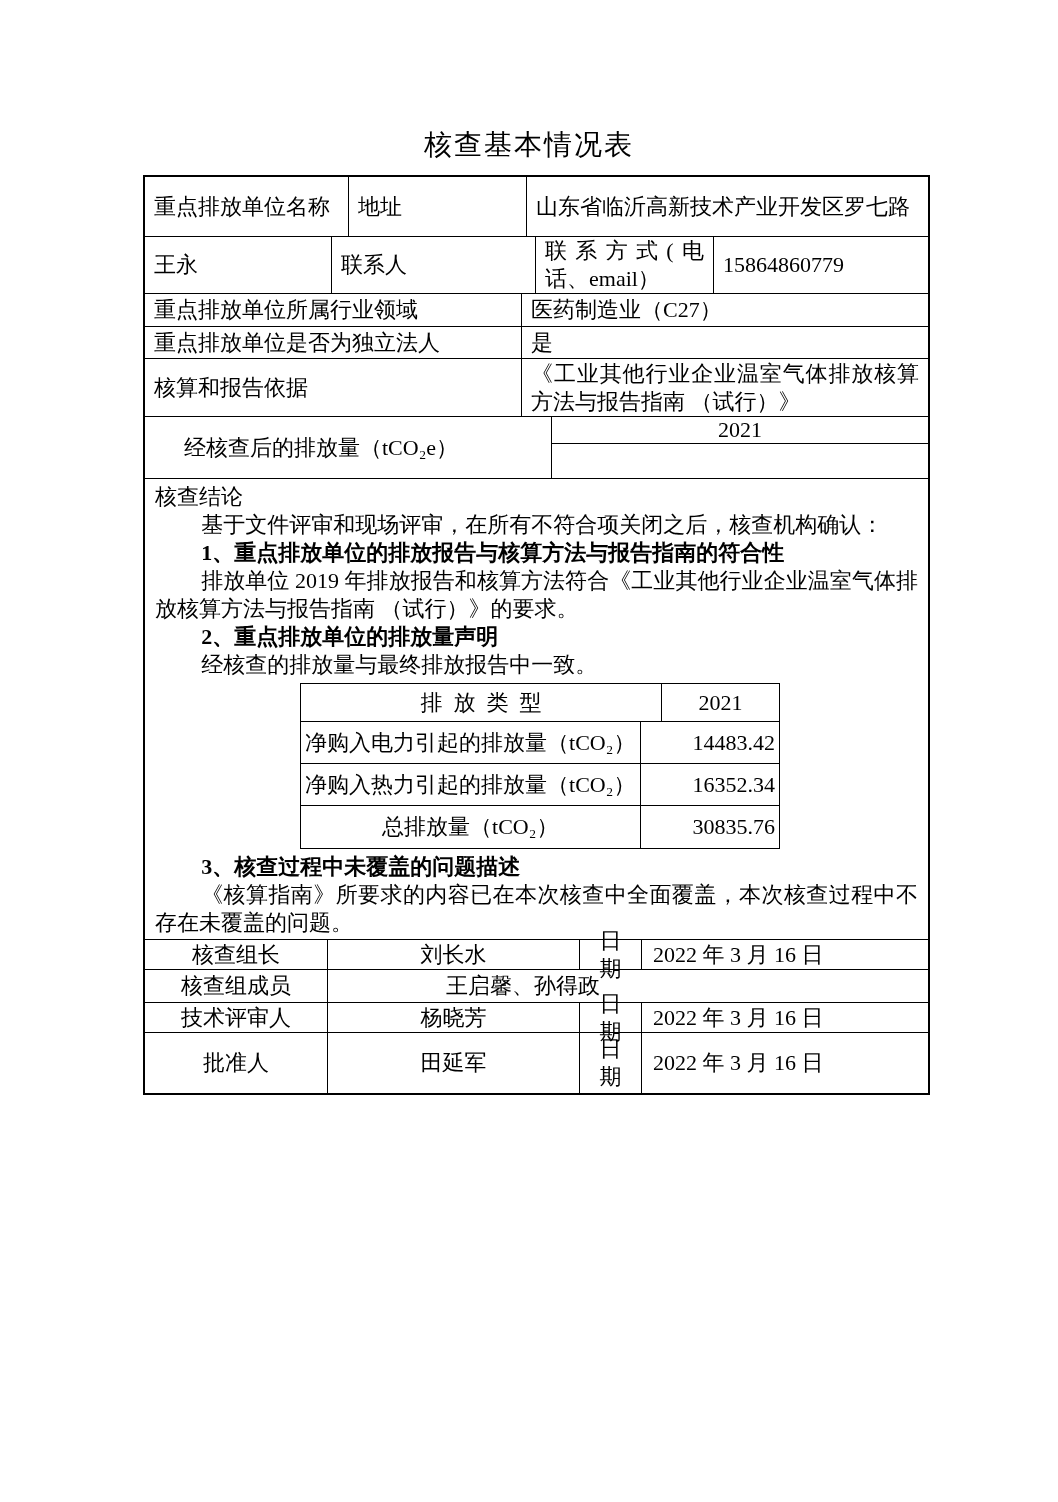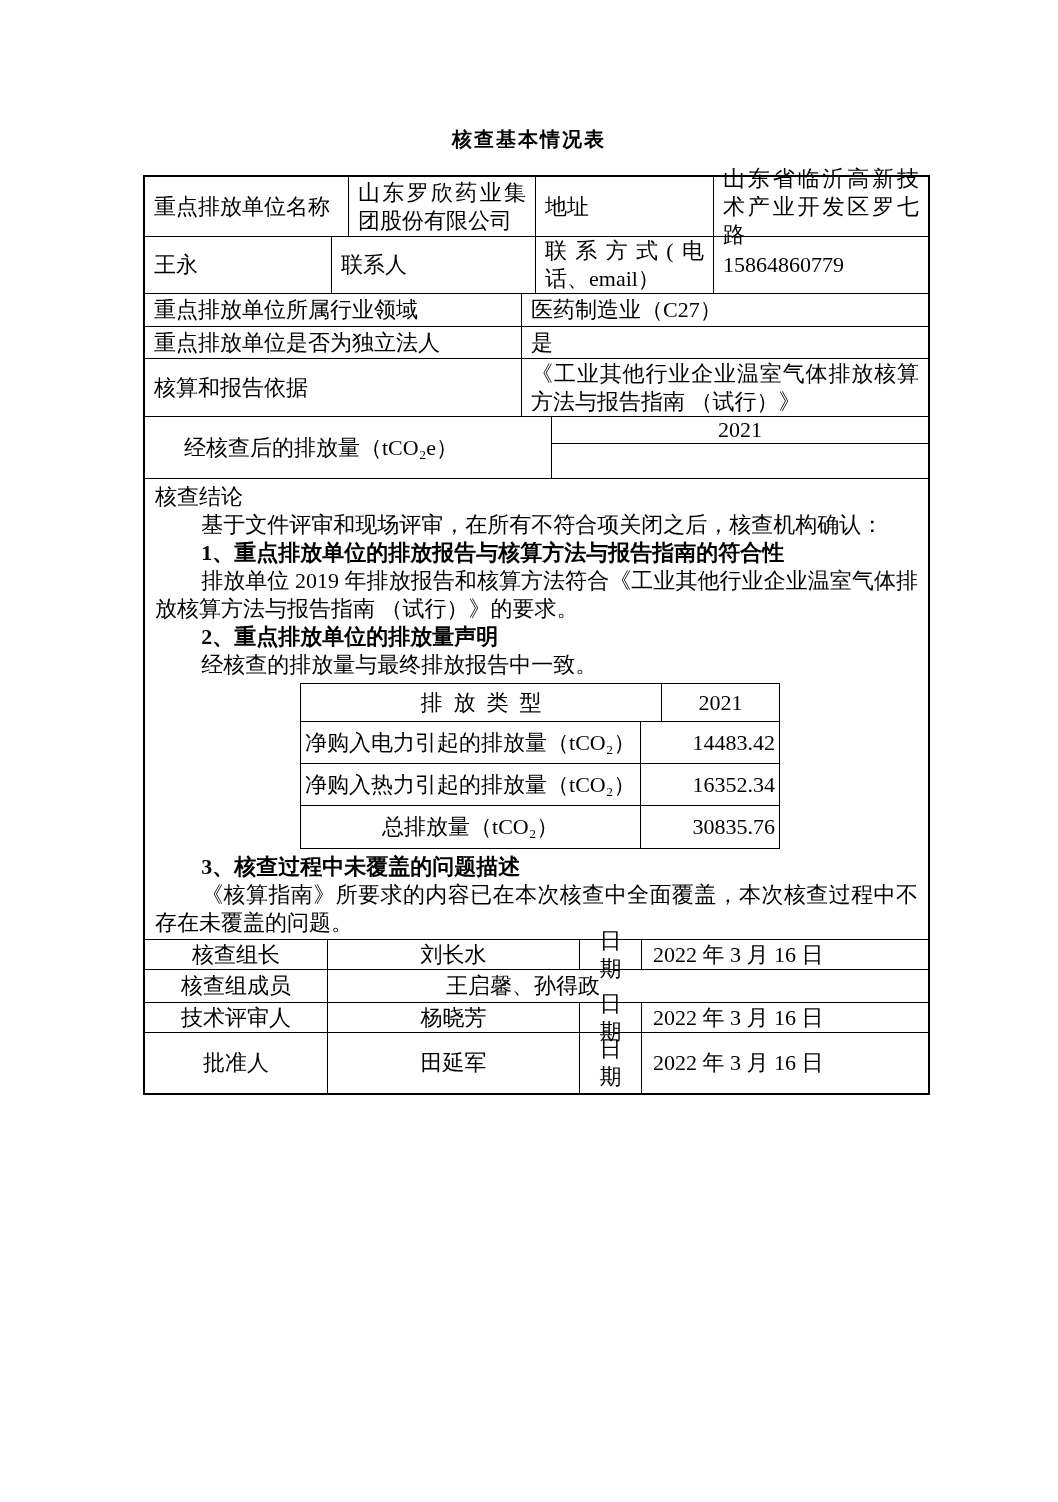--- a/index.html
+++ b/index.html
@@ -12,22 +12,22 @@
     color: #000;
     font-family: "Liberation Serif", "DejaVu Serif", serif;
     overflow: hidden;
   }
   .doc-title {
     position: absolute;
     top: 126px;
     left: 0;
     width: 100%;
     text-align: center;
-    font-size: 20px;
-    font-weight: bold;
+    font-size: 28px;
+    font-weight: normal;
     letter-spacing: 2px;
   }
   .otable {
     position: absolute;
     top: 175px;
     left: 143px;
     width: 787px;
     border: 2px solid #000;
     background: #fff;
   }
@@ -108,23 +108,20 @@
 <div class="page">
 
   <div class="doc-title">核查基本情况表</div>
 
   <div class="otable">
 
     <div class="trow h60">
       <div class="cell w1">
         <div class="ct jt">重点排放单位名称</div>
       </div>
-      <div class="cell w2">
-        <div class="ct jt">山东罗欣药业集团股份有限公司</div>
-      </div>
       <div class="cell w3">
         <div class="ct">地址</div>
       </div>
       <div class="cell f1">
         <div class="ct jt">山东省临沂高新技术产业开发区罗七路</div>
       </div>
     </div>
 
     <div class="trow h57">
       <div class="cell w2">

